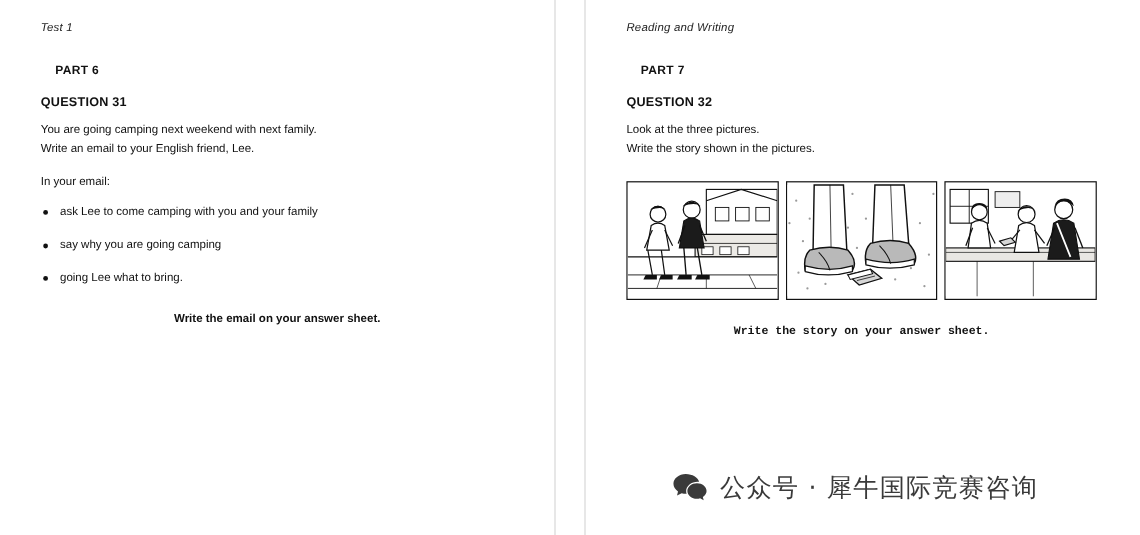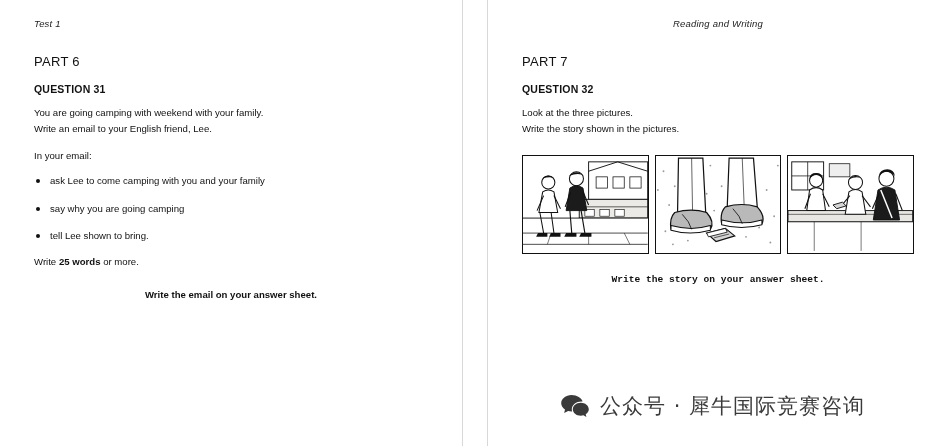--- a/index.html
+++ b/index.html
@@ -42,27 +42,28 @@
     padding: 18px 34px 0 34px;
   }
   .running-head {
     font-size: 9.5px;
     font-style: italic;
     color: #222;
     height: 14px;
     letter-spacing: 0.2px;
   }
   .running-head.right {
-    text-align: center;
+    text-align: left;
   }
   .part-title {
-    font-size: 13px;
-    font-weight: normal;
+    font-size: 10px;
+    font-weight: bold;
     margin-top: 22px;
     letter-spacing: 0.3px;
+    margin-left: 12px;
   }
   .question-title {
     font-size: 10.5px;
     font-weight: bold;
     margin-top: 14px;
     letter-spacing: 0.2px;
   }
   .para {
     font-size: 9.6px;
     line-height: 1.42;
@@ -155,32 +156,31 @@
 <body>
 
 <div class="spread">
 
   <div class="page page-left">
     <div class="running-head">Test 1</div>
 
     <div class="part-title">PART 6</div>
     <div class="question-title">QUESTION 31</div>
 
-    <div class="para">You are going camping with weekend with your family.</div>
+    <div class="para">You are going camping next weekend with next family.</div>
     <div class="para tight">Write an email to your English friend, Lee.</div>
 
     <div class="lead-in">In your email:</div>
 
     <ul class="bullets">
       <li>ask Lee to come camping with you and your family</li>
       <li>say why you are going camping</li>
-      <li>tell Lee shown to bring.</li>
+      <li>going Lee what to bring.</li>
     </ul>
 
-    <div class="write-line"><span>Write </span><b class="inline">25 words</b><span> or more.</span></div>
 
     <div class="instruction-bold">Write the email on your answer sheet.</div>
   </div>
 
   <div class="gutter"></div>
 
   <div class="page page-right">
     <div class="running-head right">Reading and Writing</div>
 
     <div class="part-title">PART 7</div>

